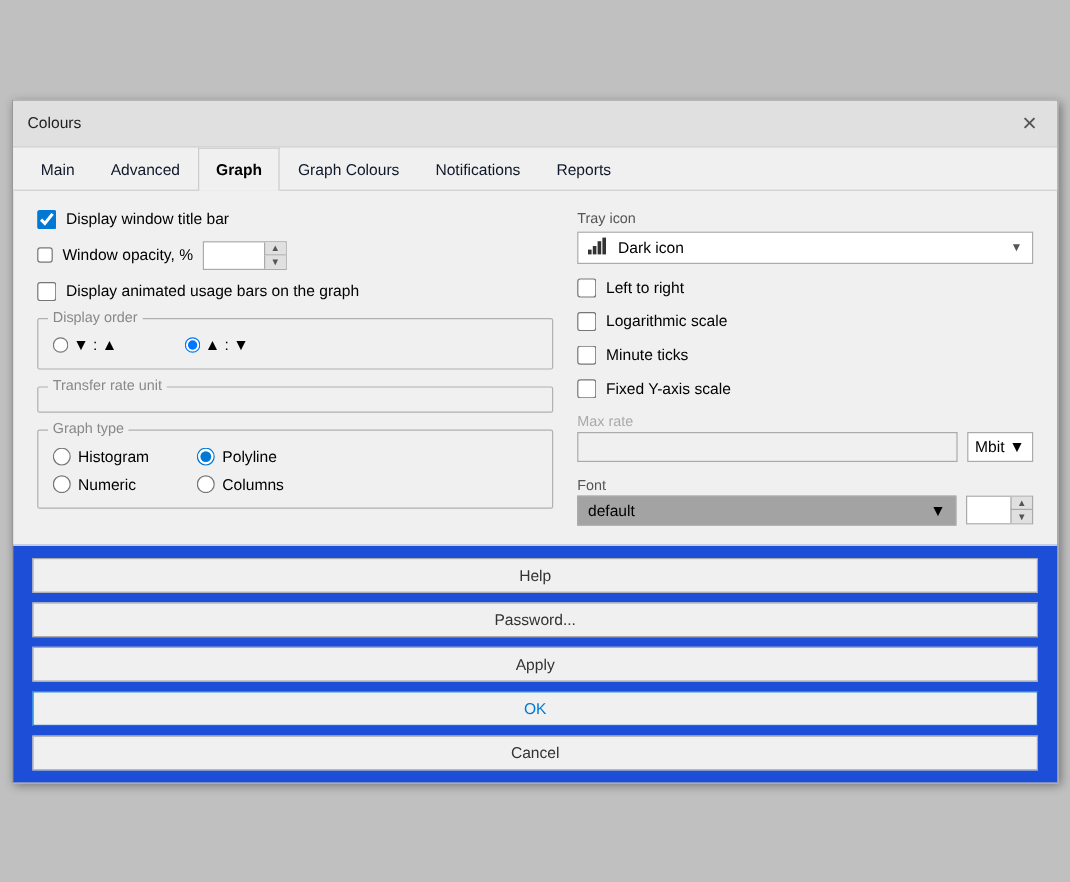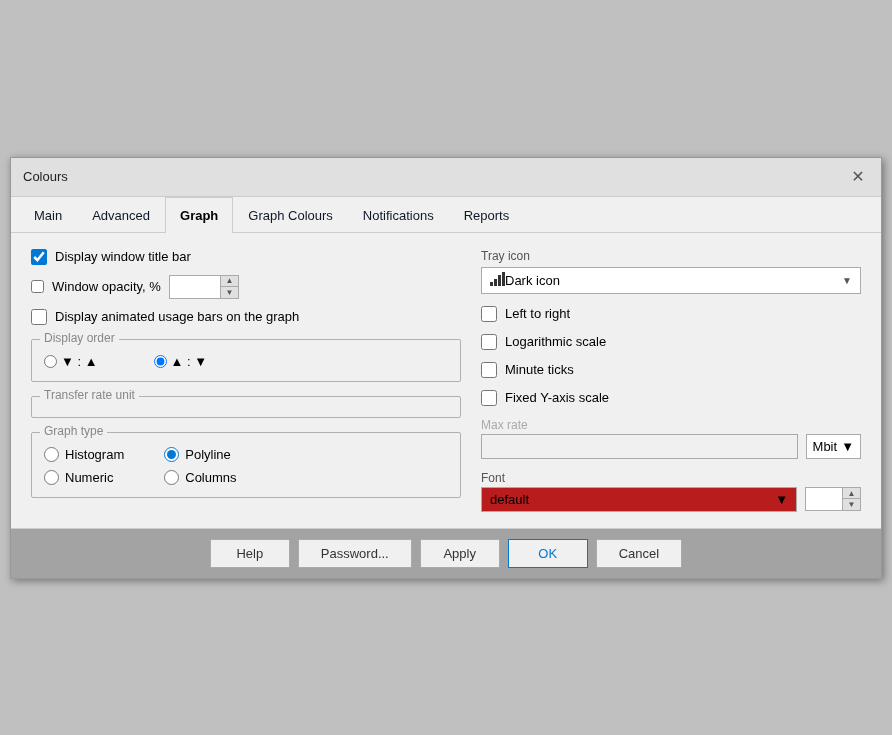--- a/index.html
+++ b/index.html
@@ -198,21 +198,21 @@
       background: white;
       padding: 4px 8px;
       cursor: pointer;
       justify-content: space-between;
       gap: 6px;
     }
     .dropdown-arrow { font-size: 10px; color: #555; }
     .dropdown-content {
       display: flex;
       align-items: center;
-      gap: 0;
+      gap: 10px;
       font-size: 13px;
     }
     .bar-icon {
       display: inline-flex;
       align-items: flex-end;
       gap: 1px;
       height: 14px;
     }
     .bar-icon span {
       background: #333;
@@ -226,21 +226,21 @@
     }
     .font-row {
       display: flex;
       align-items: center;
       gap: 8px;
     }
     .font-select {
       flex: 1;
       padding: 4px 8px;
       border: 1px solid #aaa;
-      background: #b91c1c;
+      background: #a3a3a3;
       cursor: pointer;
       font-size: 13px;
       display: flex;
       align-items: center;
       justify-content: space-between;
     }
     .max-rate-row {
       display: flex;
       align-items: center;
       gap: 8px;
@@ -262,21 +262,22 @@
       padding: 4px 6px;
       cursor: pointer;
       font-size: 13px;
     }
     .footer {
       border-top: 1px solid #ccc;
       padding: 10px 16px;
       display: flex;
       justify-content: center;
       gap: 8px;
-      background: #a3a3a3;
+      background: #1d4ed8;
+      flex-direction: column;
     }
     .footer-btn {
       padding: 6px 22px;
       background: #f0f0f0;
       border: 1px solid #aaa;
       cursor: pointer;
       font-size: 13px;
       color: #333;
       min-width: 80px;
     }

